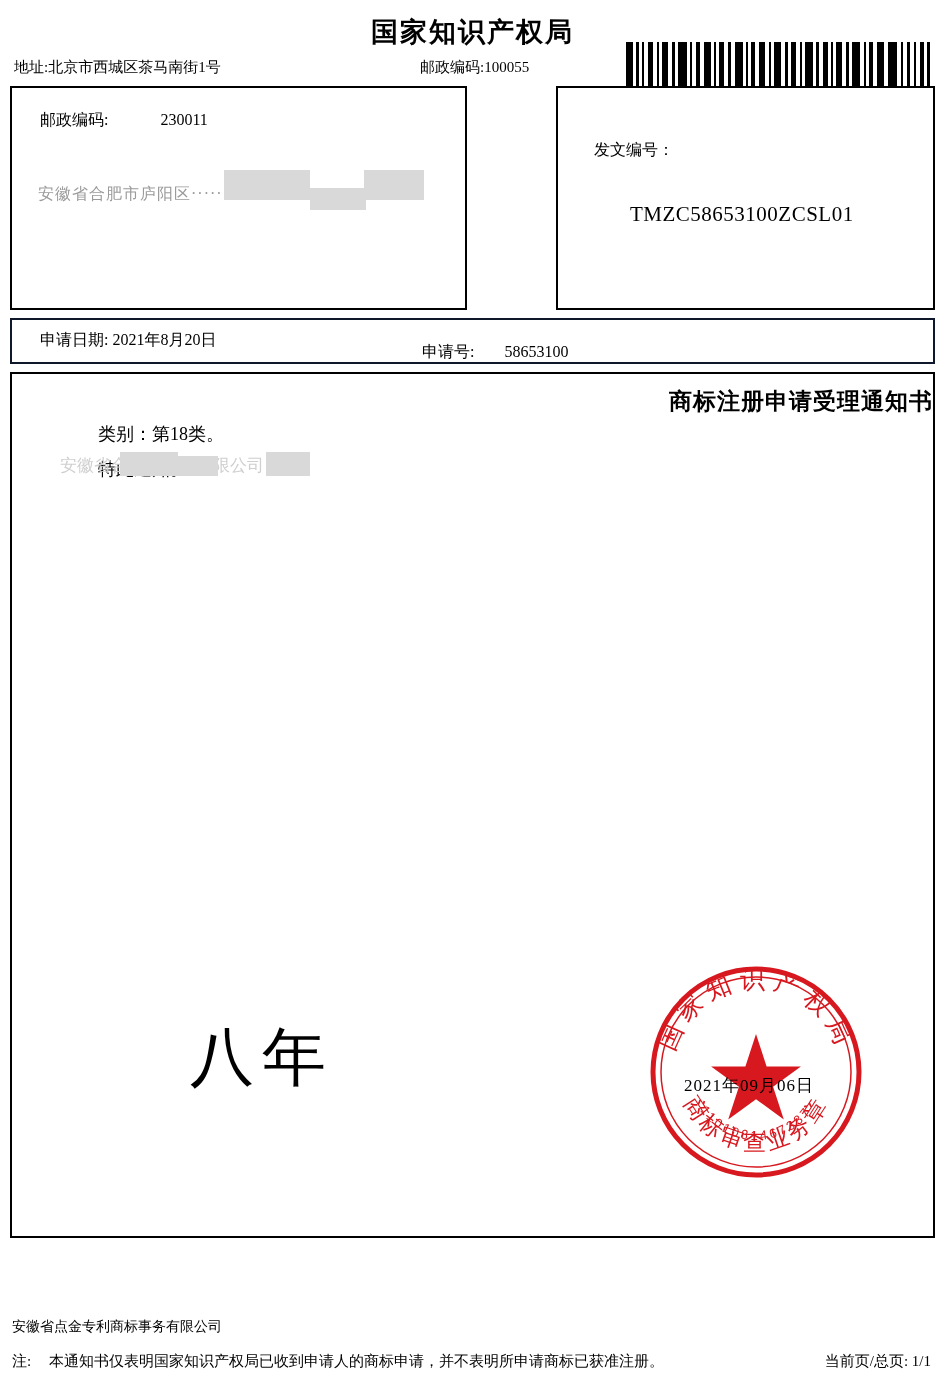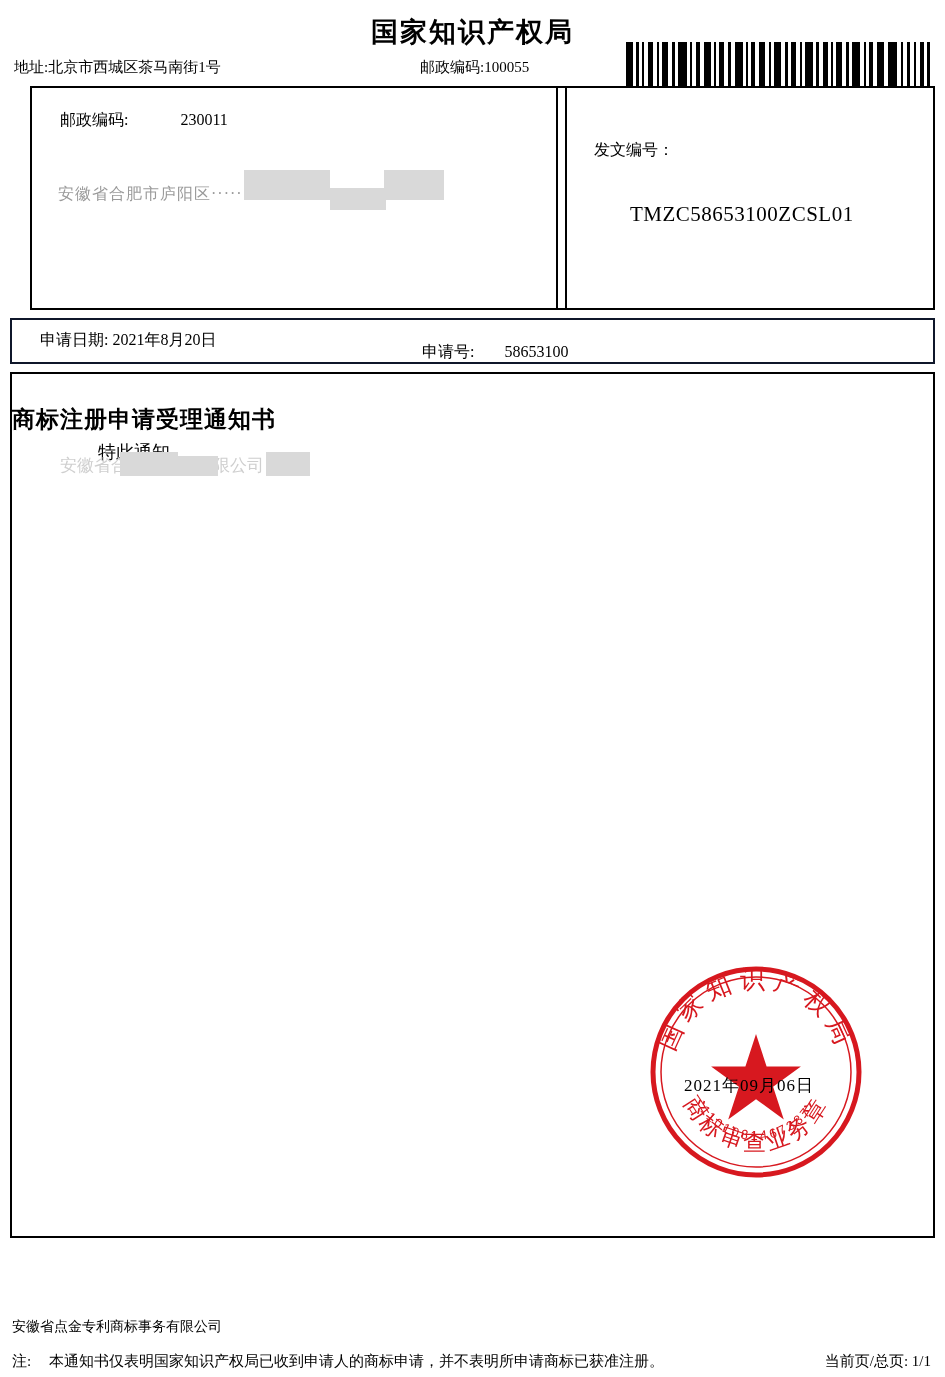--- a/index.html
+++ b/index.html
@@ -64,23 +64,22 @@
     height: 224px;
   }
   .box {
     position: absolute;
     border: 2px solid #000;
     box-sizing: border-box;
   }
   .box-left {
     left: 0;
     top: 0;
-    width: 537px;
+    width: 457px;
     height: 224px;
-    margin-left: 20px;
   }
   .box-right {
     left: 546px;
     top: 0;
     width: 379px;
     height: 224px;
   }
   .zipline {
     position: absolute;
     left: 28px;
@@ -141,25 +140,25 @@
 
   
   .main {
     position: relative;
     margin-top: 8px;
     height: 866px;
     border: 2px solid #000;
     box-sizing: border-box;
   }
   .main-title {
-    text-align: left;
+    text-align: right;
     font-size: 23px;
     font-weight: bold;
     letter-spacing: 1px;
-    padding-top: 30px;
+    padding-top: 12px;
   }
   .applicant-line {
     position: absolute;
     left: 48px;
     top: 78px;
     height: 26px;
     width: 260px;
   }
   .applicant-text {
     position: absolute;
@@ -314,22 +313,24 @@
   <div class="main">
     <div class="main-title">商标注册申请受理通知书</div>
 
     <div class="applicant-line">
       <div class="applicant-text">安徽省合肥市股份有限公司</div>
       <div class="redact" style="left:60px; top:0px; width:58px; height:24px;"></div>
       <div class="redact" style="left:118px; top:4px; width:40px; height:20px;"></div>
       <div class="redact" style="left:206px; top:0px; width:44px; height:24px;"></div>
     </div>
 
+    <div class="para">类别：第18类。</div>
     <div class="para">特此通知。</div>
 
+    <div class="watermark">八年</div>
 
     <svg class="seal" viewBox="0 0 220 220">
       <defs>
         <path id="sealTop" d="M 26,110 A 84,84 0 0 1 194,110"></path>
         <path id="sealBottomArc" d="M 32,110 A 78,78 0 0 0 188,110"></path>
         <path id="sealCodeArc" d="M 42,110 A 68,68 0 0 0 178,110"></path>
       </defs>
       <circle cx="110" cy="110" r="103" fill="none" stroke="#d7181f" stroke-width="5"></circle>
       <circle cx="110" cy="110" r="95" fill="none" stroke="#d7181f" stroke-width="1.5"></circle>
       <text font-size="25" fill="#d7181f" font-family="'Liberation Serif', serif" letter-spacing="7">

